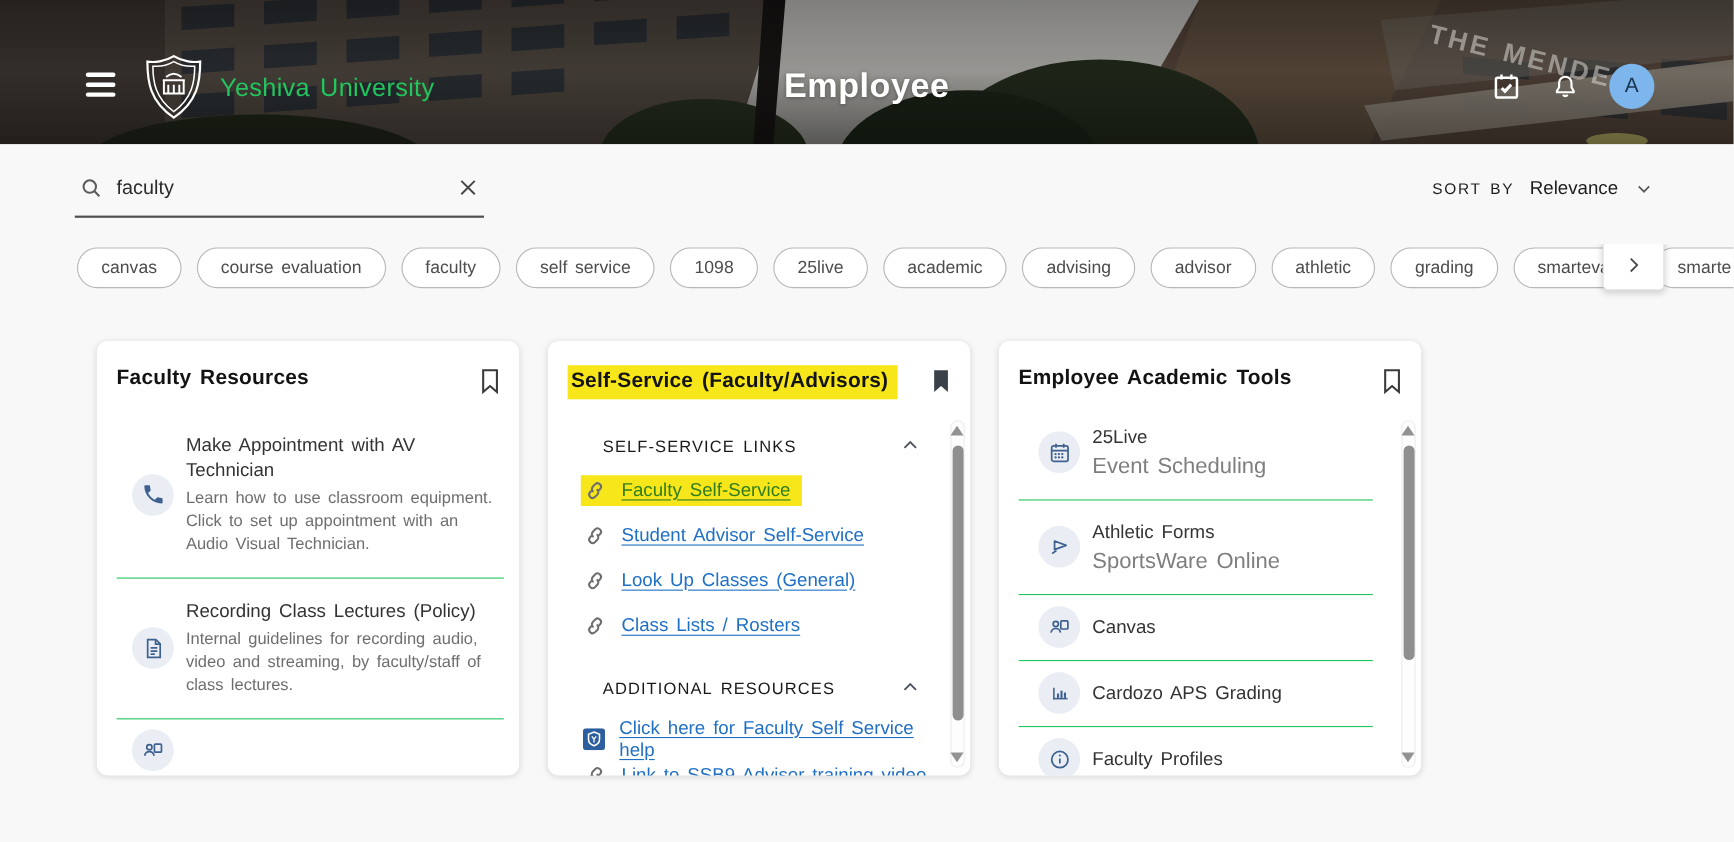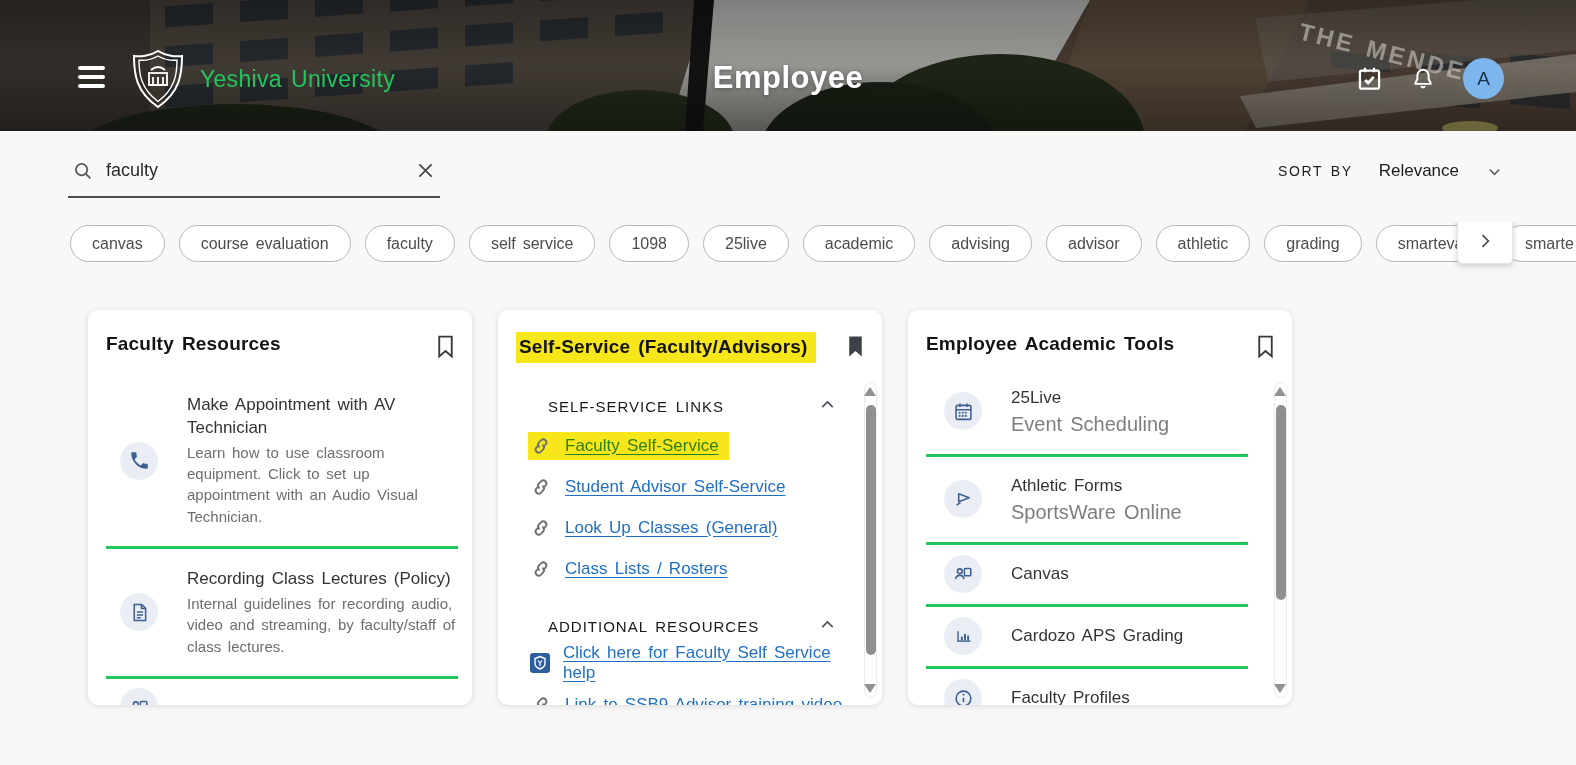--- a/index.html
+++ b/index.html
@@ -40,21 +40,21 @@
   }
 
   
   .search-row { position:absolute; top:131px; left:0; width:1576px; height:80px; }
   .search-field {
     position:absolute; left:68px; top:20px; width:372px; height:47px;
     display:flex; align-items:center; gap:12px;
     border-bottom:2px solid #4f4f4f; padding:0 4px 6px 4px;
   }
   .search-value { flex:1; font-size:18px; color:#2b2b2b; }
-  .sort { position:absolute; right:72px; top:30px; display:flex; align-items:center; gap:26px; cursor:pointer; }
+  .sort { position:absolute; right:72px; top:30px; display:flex; align-items:center; gap:14px; cursor:pointer; }
   .sort-label { font-size:14px; color:#1c1c1c; letter-spacing:1.6px; }
   .sort-value { font-size:17px; color:#1c1c1c; }
 
   
   .chips-row { position:absolute; top:222px; left:0; width:1576px; height:50px; overflow:hidden; }
   .chips { position:absolute; left:70px; top:3px; display:flex; gap:14px; white-space:nowrap; }
   .chip {
     height:37px; padding:0 21px; display:flex; align-items:center;
     background:#fff; border:1px solid #b7b7b7; border-radius:19px;
     font-size:16px; color:#4c4c4c; cursor:pointer; flex:0 0 auto;
@@ -73,22 +73,22 @@
     border-radius:10px; box-shadow:0 1px 6px rgba(0,0,0,.13); overflow:hidden;
   }
   .card-head { display:flex; justify-content:space-between; align-items:flex-start; padding:22px 16px 0 18px; }
   .card-title { font-size:19px; font-weight:bold; color:#131313; letter-spacing:.2px; line-height:1.3; }
   .card-title.hl { background:var(--highlight-yellow,#f7e71a); padding:3px 8px 3px 3px; }
   .bookmark { cursor:pointer; margin-top:2px; }
 
   
   .tile-list { padding:0 14px 0 18px; }
   .tile {
-    display:flex; align-items:center; gap:29px;
-    border-bottom:3px solid #22c55e; cursor:pointer;
+    display:flex; align-items:center; gap:11px;
+    border-bottom:1px solid #22c55e; cursor:pointer;
   }
   .tile-icon {
     flex:0 0 38px; width:38px; height:38px; border-radius:50%;
     background:#eaeef4; display:flex; align-items:center; justify-content:center;
     margin-left:14px;
   }
   .tile-text { padding:10px 0; }
   .tile-title { font-size:17px; color:#333; line-height:1.35; }
   .tile-desc { font-size:15px; color:#6e6e6e; line-height:1.42; margin-top:2px; max-width:345px; }
   .tile-sub { font-size:20px; color:#7e7e7e; margin-top:3px; }
@@ -99,21 +99,21 @@
   #card-tools .tile-icon { margin-left:18px; }
 
   
   .links-body { padding:0 18px; }
   .section-row {
     display:flex; justify-content:space-between; align-items:flex-end;
     margin:24px 26px 0 32px; height:28px;gap:12px;
   }
   .section-label { font-size:15px; color:#191919; letter-spacing:1px; }
   .chev-btn { cursor:pointer; display:flex; }
-  .link-row { display:flex; align-items:center; margin:13px 0 0 12px; height:28px; cursor:pointer; }
+  .link-row { display:flex; align-items:flex-start; margin:13px 0 0 12px; height:28px; cursor:pointer; }
   .link-row .lr-inner { display:flex; align-items:center; gap:13px; padding:3px 10px 3px 2px; }
   .link-row .lr-inner.hl { background:var(--highlight-yellow,#f7e71a); }
   a.link { font-size:17px; color:var(--link-blue,#1f6fc5); text-decoration:underline; text-underline-offset:3px; cursor:pointer; }
   .lr-inner.hl a.link { color:var(--highlight-link-green,#2f7d1f); }
   .link-row.first-of-section { margin-top:17px; }
   .link-row.clipped { margin-top:14px; }
 
   
   .vscroll { position:absolute; top:72px; right:5px; bottom:7px; width:13px; }
   .vscroll .track { position:absolute; inset:0; background:#fdfdfd; border:1px solid #ececec; border-radius:7px; }

